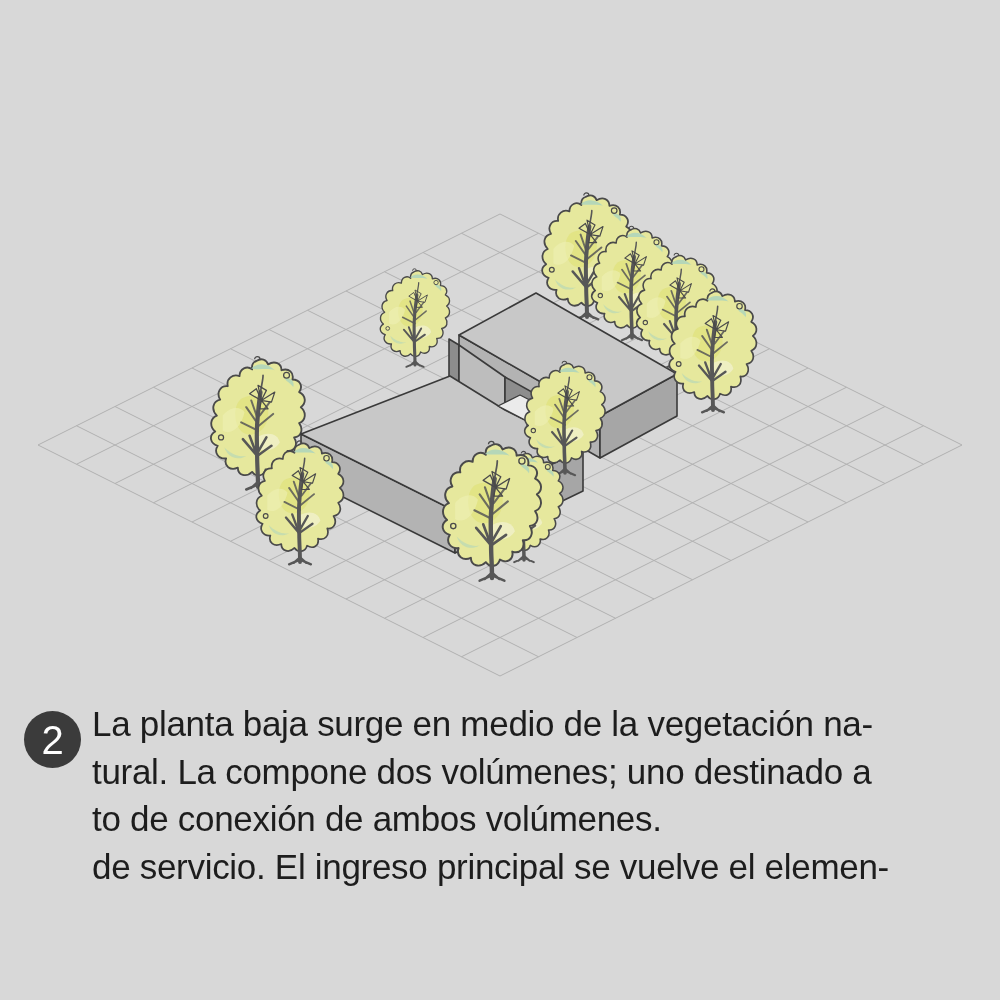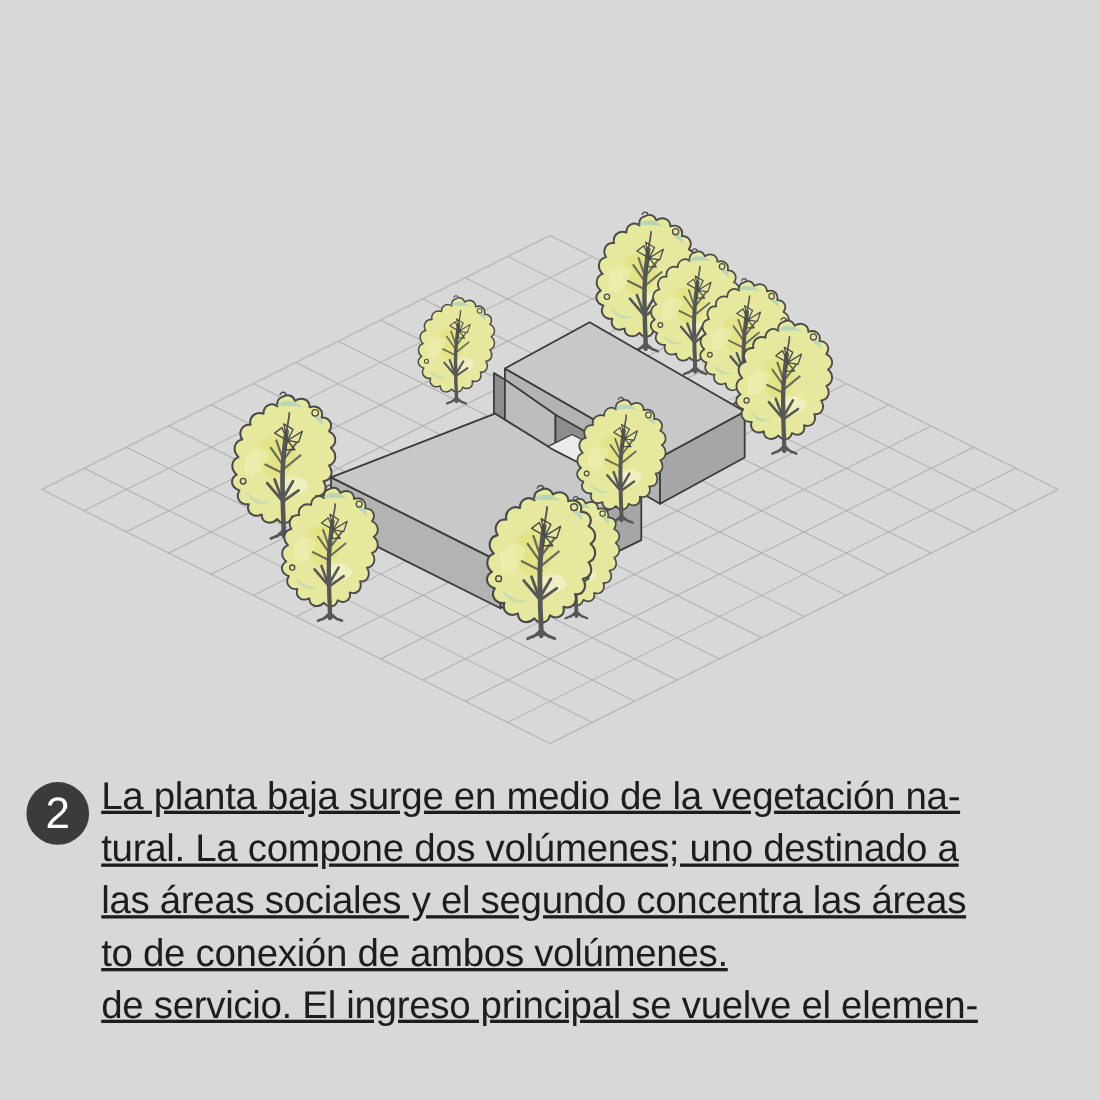--- a/index.html
+++ b/index.html
@@ -20,21 +20,21 @@
     position:absolute;left:24px;top:11px;
     width:57px;height:57px;border-radius:50%;
     display:flex;align-items:center;justify-content:center;
     color:#ffffff;font-size:40px;line-height:1;
   }
   .caption-text{
     position:absolute;left:92px;top:0;width:890px;
     font-size:35px;line-height:47.5px;color:#1d1d1d;
     letter-spacing:-0.3px;
   }
-  .caption-text .cap-line{white-space:nowrap;text-decoration:underline;}
+  .caption-text .cap-line{white-space:nowrap;}
 </style>
 </head>
 <body>
 
 <div class="figure-wrap">
   <svg id="diagram-svg" width="1000" height="700" viewBox="0 0 1000 700">
       <g>
         <line x1="38" y1="445" x2="500" y2="676" stroke="#b1b1b1" stroke-width="1"></line>
         <line x1="38" y1="445" x2="500" y2="214" stroke="#b1b1b1" stroke-width="1"></line>
         <line x1="76.5" y1="425.75" x2="538.5" y2="656.75" stroke="#b1b1b1" stroke-width="1"></line>
@@ -354,17 +354,16 @@
   </g>
       </g>
     </svg>
 </div>
 
 <div class="caption">
   <div class="caption-badge" id="badge" style="background: rgb(59, 59, 59);">2</div>
   <div class="caption-text">
     <div class="cap-line">La planta baja surge en medio de la vegetación na-</div>
     <div class="cap-line">tural. La compone dos volúmenes; uno destinado a</div>
-    <div class="cap-line">las áreas sociales y el segundo concentra las áreas</div>
     <div class="cap-line">to de conexión de ambos volúmenes.</div>
     <div class="cap-line">de servicio. El ingreso principal se vuelve el elemen-</div>
   </div>
 </div>
 
 </body></html>

